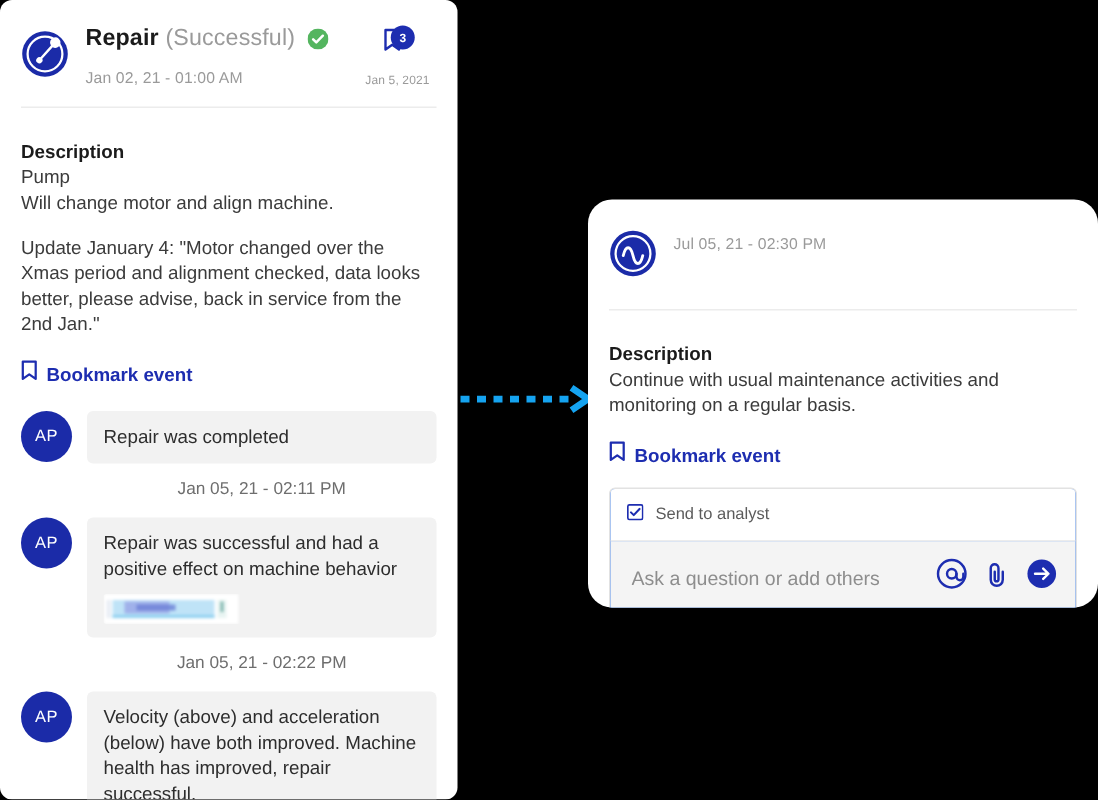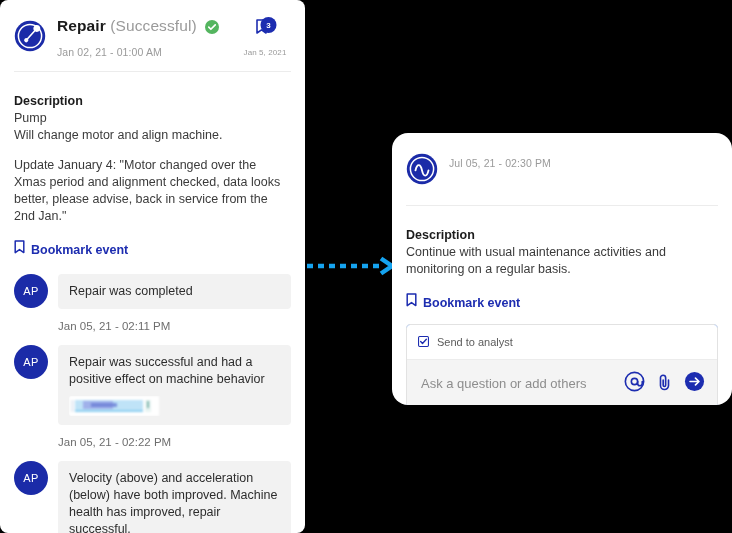--- a/index.html
+++ b/index.html
@@ -78,20 +78,21 @@
   }
   .bubble {
     flex: 1 1 auto;
     background: #f2f2f2; border-radius: 4px;
     padding: 9px 11px 9px 11px;
     font-size: 12.5px; color: #2d2d2d; line-height: 17px;
   }
   .comment-time {
     font-size: 11.5px; color: #6e6e6e;
     margin: 11px 0 0 44px;
+    text-align: center;
   }
   .comment-block + .comment-block { margin-top: 13px; }
 
   
   .thumb { margin-top: 8px; border-radius: 2px; overflow: hidden; }
   .thumb svg { display: block; filter: blur(1.15px); }
 
   
   #health-card {
     left: 392px; top: 133px; width: 340px; height: 272px;

